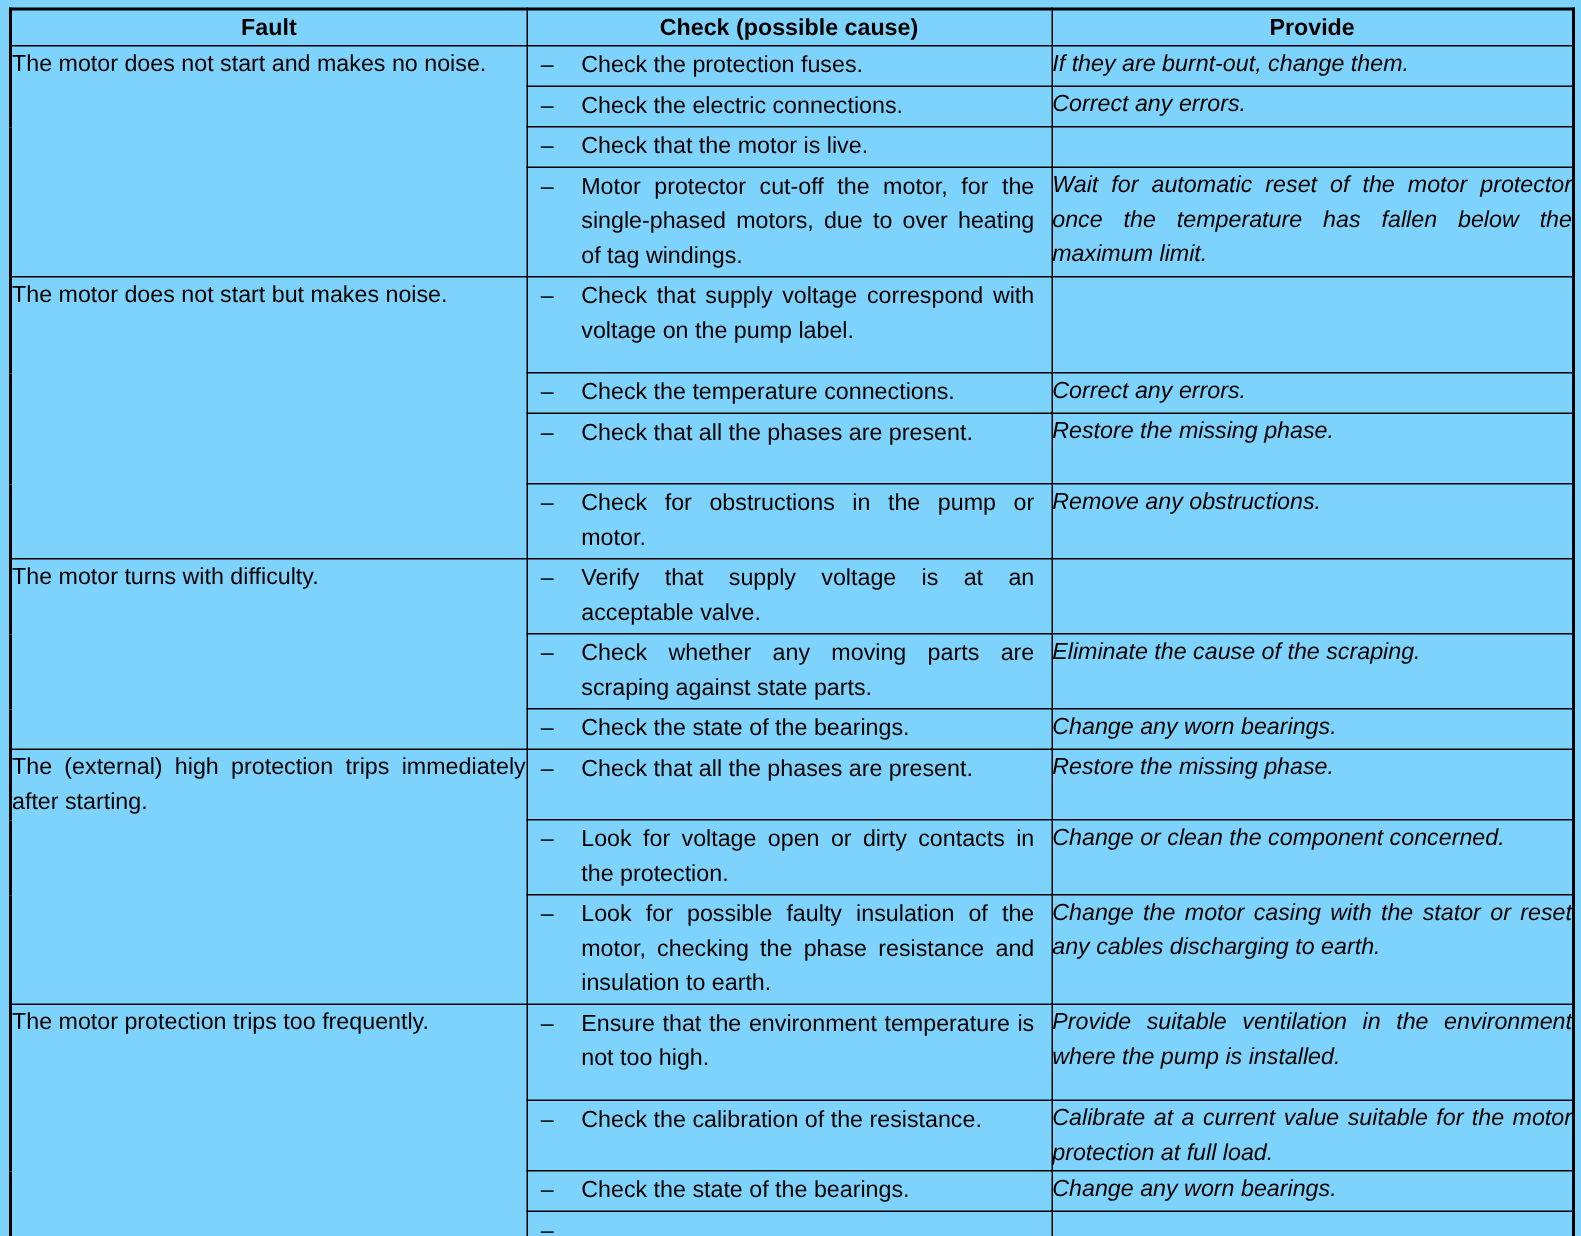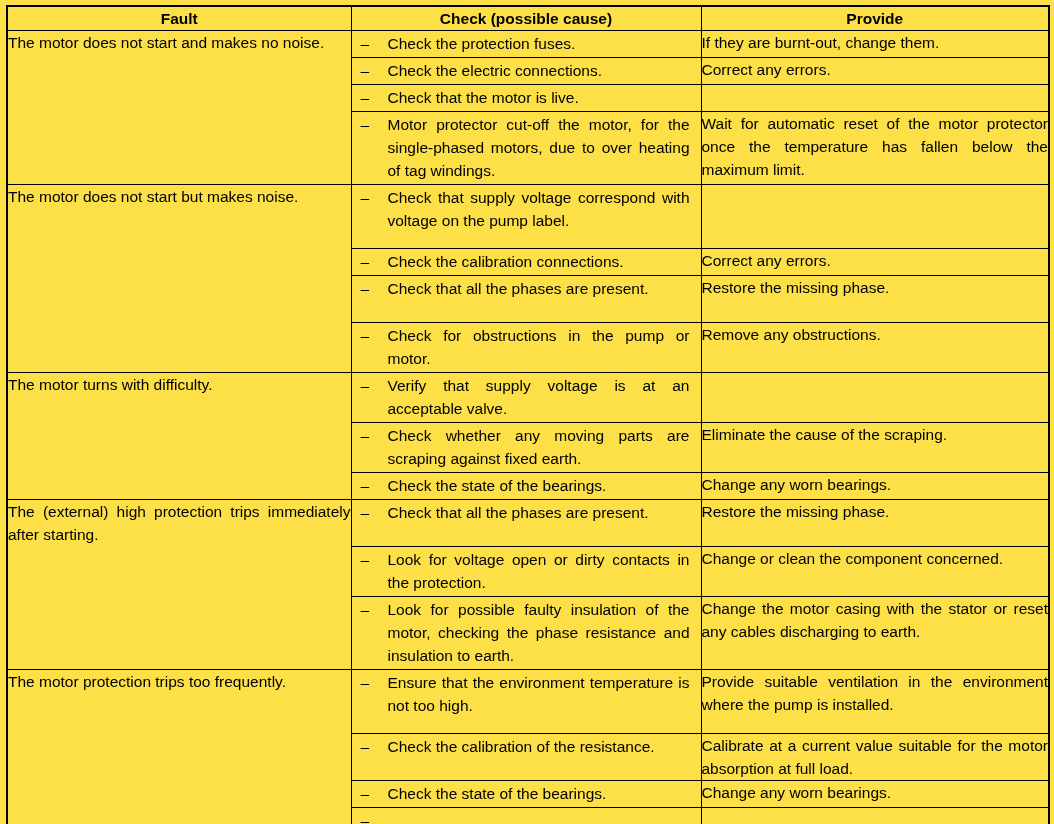--- a/index.html
+++ b/index.html
@@ -1,20 +1,20 @@
 <!DOCTYPE html>
 <html><head>
 <meta charset="utf-8">
 <style>
   * { box-sizing: border-box; }
   html, body { margin: 0; padding: 0; background: #ffffff; }
   .page {
     width: 1054px;
     height: 824px;
-    background: #fde047;
+    background: #7dd3fc;
     padding: 5px 6px 4px 6px;
     font-family: "Liberation Sans", "DejaVu Sans", sans-serif;
     color: #000000;
   }
   table.ts {
     border-collapse: collapse;
     width: 1042px;
     table-layout: fixed;
   }
   table.ts col.c-fault  { width: 344px; }
@@ -36,20 +36,21 @@
     padding: 1px 4px 0 4px;
   }
   td.fault-td {
     text-align: justify;
     padding: 1px 12px 2px 7px;
     margin-top: 20px;
   }
   td.remedy-td {
     text-align: justify;
     padding: 1px 11px 2px 9px;
+    font-style: italic;
   }
   td.check-td { padding: 0; }
   .check-item {
     position: relative;
     padding: 1px 11px 2px 36px;
     text-align: justify;
   }
   .dash {
     position: absolute;
     left: 9px;
@@ -107,21 +108,21 @@
 
       <tr class="h3">
         <td class="fault-td" rowspan="4">The motor does not start but makes noise.</td>
         <td class="check-td">
           <div class="check-item"><span class="dash">–</span><span>Check that supply voltage correspond with voltage on the pump label.</span></div>
         </td>
         <td class="remedy-td"></td>
       </tr>
       <tr class="h1">
         <td class="check-td">
-          <div class="check-item"><span class="dash">–</span><span>Check the calibration connections.</span></div>
+          <div class="check-item"><span class="dash">–</span><span>Check the temperature connections.</span></div>
         </td>
         <td class="remedy-td">Correct any errors.</td>
       </tr>
       <tr class="h2">
         <td class="check-td">
           <div class="check-item"><span class="dash">–</span><span>Check that all the phases are present.</span></div>
         </td>
         <td class="remedy-td">Restore the missing phase.</td>
       </tr>
       <tr class="h2">
@@ -133,21 +134,21 @@
 
       <tr class="h2">
         <td class="fault-td" rowspan="3">The motor turns with difficulty.</td>
         <td class="check-td">
           <div class="check-item"><span class="dash">–</span><span>Verify that supply voltage is at an acceptable valve.</span></div>
         </td>
         <td class="remedy-td"></td>
       </tr>
       <tr class="h2">
         <td class="check-td">
-          <div class="check-item"><span class="dash">–</span><span>Check whether any moving parts are scraping against fixed earth.</span></div>
+          <div class="check-item"><span class="dash">–</span><span>Check whether any moving parts are scraping against state parts.</span></div>
         </td>
         <td class="remedy-td">Eliminate the cause of the scraping.</td>
       </tr>
       <tr class="h1">
         <td class="check-td">
           <div class="check-item"><span class="dash">–</span><span>Check the state of the bearings.</span></div>
         </td>
         <td class="remedy-td">Change any worn bearings.</td>
       </tr>
 
@@ -175,21 +176,21 @@
         <td class="fault-td" rowspan="4">The motor protection trips too frequently.</td>
         <td class="check-td">
           <div class="check-item"><span class="dash">–</span><span>Ensure that the environment temperature is not too high.</span></div>
         </td>
         <td class="remedy-td">Provide suitable ventilation in the environment where the pump is installed.</td>
       </tr>
       <tr class="h2">
         <td class="check-td">
           <div class="check-item"><span class="dash">–</span><span>Check the calibration of the resistance.</span></div>
         </td>
-        <td class="remedy-td">Calibrate at a current value suitable for the motor absorption at full load.</td>
+        <td class="remedy-td">Calibrate at a current value suitable for the motor protection at full load.</td>
       </tr>
       <tr class="h1">
         <td class="check-td">
           <div class="check-item"><span class="dash">–</span><span>Check the state of the bearings.</span></div>
         </td>
         <td class="remedy-td">Change any worn bearings.</td>
       </tr>
       <tr class="h1">
         <td class="check-td">
           <div class="check-item">

